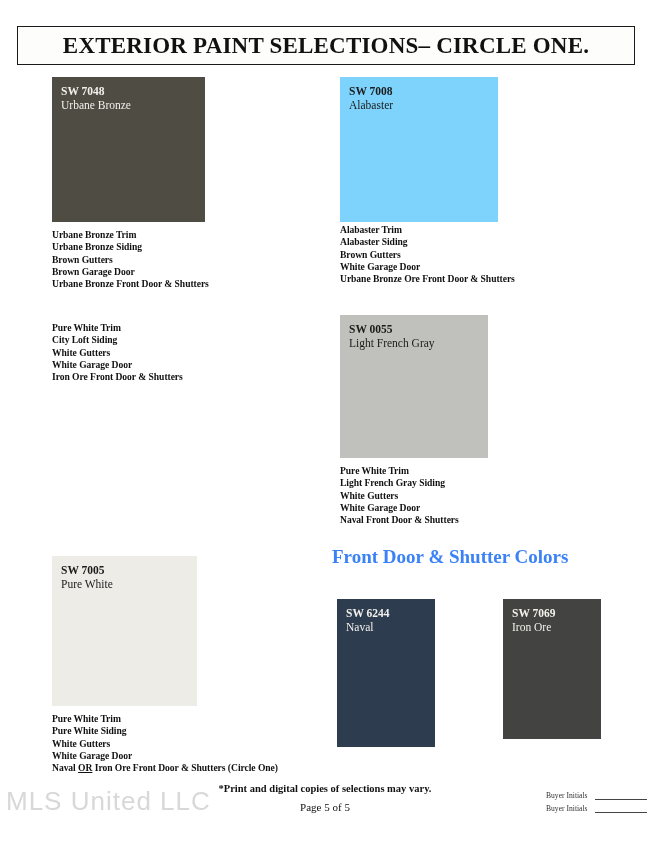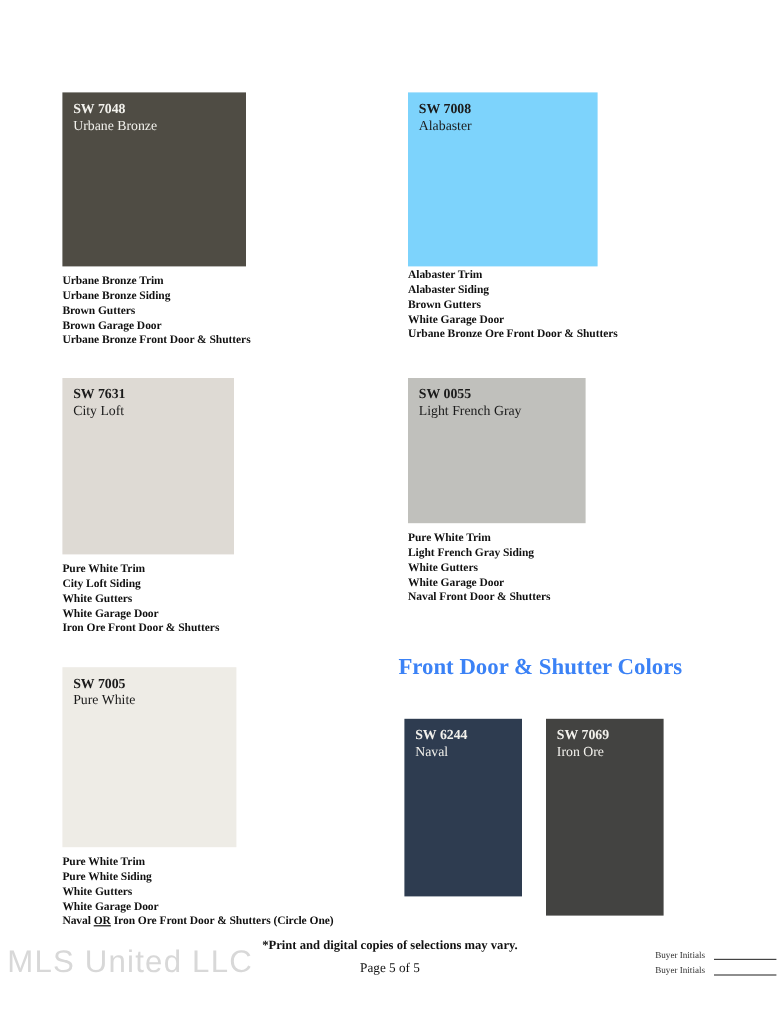--- a/index.html
+++ b/index.html
@@ -155,20 +155,23 @@
     width: 52px;
     border-bottom: 1px solid #444;
     height: 7px;
   }
 </style>
 </head>
 <body>
 
 <div class="page">
 
+  <div class="title-box">
+    <div class="title-text">EXTERIOR PAINT SELECTIONS– CIRCLE ONE.</div>
+  </div>
 
   <div class="swatch-block" style="left:52px; top:77px; width:135px;">
     <div class="swatch" style="width:153px; height:145px; background:#4f4c44;">
       <div class="swatch-label light-text">
         <span class="code">SW 7048</span>
         <span class="name">Urbane Bronze</span>
       </div>
     </div>
     <ul class="spec-list" style="margin-top:7px;">
       <li>Urbane Bronze Trim</li>
@@ -189,37 +192,31 @@
     <ul class="spec-list" style="margin-top:2px;">
       <li>Alabaster Trim</li>
       <li>Alabaster Siding</li>
       <li>Brown Gutters</li>
       <li>White Garage Door</li>
       <li>Urbane Bronze Ore Front Door &amp; Shutters</li>
     </ul>
   </div>
 
   <div class="swatch-block" style="left:52px; top:315px; width:143px;">
-    <div class="swatch" style="width:143px; height:147px; background:#dedad4;">
-      <div class="swatch-label dark-text">
-        <span class="code">SW 7631</span>
-        <span class="name">City Loft</span>
-      </div>
-    </div>
     <ul class="spec-list" style="margin-top:7px;">
       <li>Pure White Trim</li>
       <li>City Loft Siding</li>
       <li>White Gutters</li>
       <li>White Garage Door</li>
       <li>Iron Ore Front Door &amp; Shutters</li>
     </ul>
   </div>
 
   <div class="swatch-block" style="left:340px; top:315px; width:148px;">
-    <div class="swatch" style="width:148px; height:121px; background:#c0c0bc;">
+    <div class="swatch" style="width:148px; height:143px; background:#c0c0bc;">
       <div class="swatch-label dark-text">
         <span class="code">SW 0055</span>
         <span class="name">Light French Gray</span>
       </div>
     </div>
     <ul class="spec-list" style="margin-top:7px;">
       <li>Pure White Trim</li>
       <li>Light French Gray Siding</li>
       <li>White Gutters</li>
       <li>White Garage Door</li>
@@ -249,21 +246,21 @@
   <div class="swatch-block" style="left:337px; top:599px;">
     <div class="swatch" style="width:98px; height:148px; background:#2e3c50;">
       <div class="swatch-label light-text">
         <span class="code">SW 6244</span>
         <span class="name">Naval</span>
       </div>
     </div>
   </div>
 
   <div class="swatch-block" style="left:455px; top:599px;">
-    <div class="swatch" style="width:98px; height:164px; background:#434341;">
+    <div class="swatch" style="width:98px; height:140px; background:#434341;margin-left:48px;">
       <div class="swatch-label light-text">
         <span class="code">SW 7069</span>
         <span class="name">Iron Ore</span>
       </div>
     </div>
   </div>
 
   <div class="watermark">MLS United LLC</div>
 
   <div class="footer-note">*Print and digital copies of selections may vary.</div>

